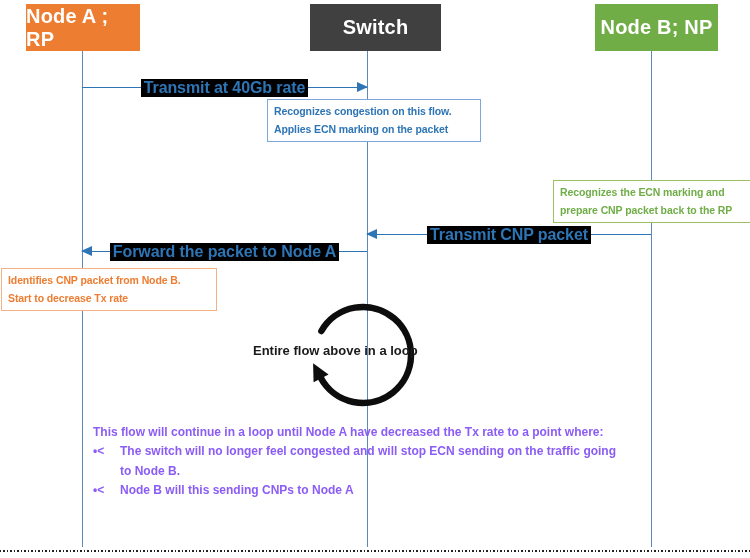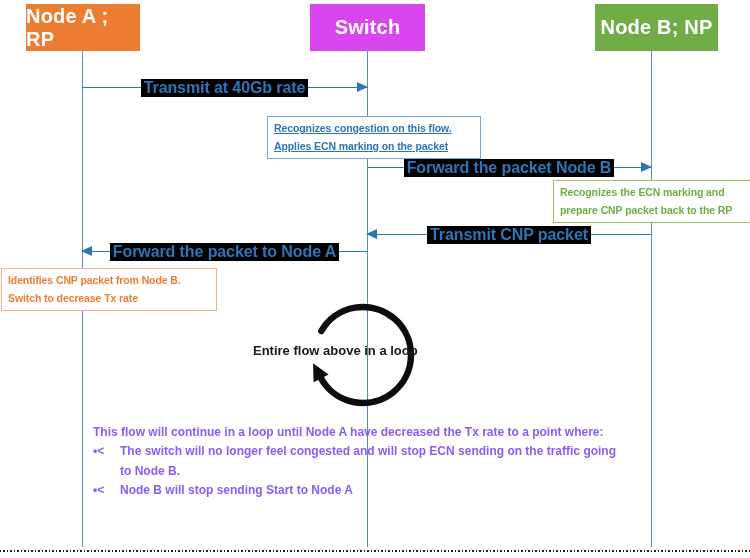--- a/index.html
+++ b/index.html
@@ -6,21 +6,21 @@
   .canvas{
     position:relative;width:750px;height:558px;background:#ffffff;overflow:hidden;
     font-family:"Liberation Sans",sans-serif;
   }
   
   .actor{
     position:absolute;top:4px;height:47px;display:flex;align-items:center;justify-content:center;
     color:#fff;font-weight:bold;font-size:20px;letter-spacing:0.2px;z-index:4;
   }
   #actor-a{left:26px;width:114px;background:#ED7D31;}
-  #actor-switch{left:310px;width:115px;background:#d946ef;}
+  #actor-switch{left:310px;width:131px;background:#404040;}
   #actor-b{left:595px;width:123px;background:#70AD47;}
   
   .lifeline{position:absolute;top:51px;height:496px;width:1px;background:#5B89BE;z-index:1;}
   #life-a{left:82px;}
   #life-switch{left:367px;}
   #life-b{left:651px;}
   
   .msg{position:absolute;height:17px;display:flex;align-items:center;justify-content:center;z-index:2;}
   .msg .line{position:absolute;left:0;right:0;top:8px;height:1px;background:#2E75B6;}
   .msg .head-right{position:absolute;right:-1px;top:3px;width:0;height:0;
@@ -30,21 +30,21 @@
   .msg .lbl{position:relative;background:#000000;padding:0 3px;font-size:16px;font-weight:bold;
     color:#2E75B6;white-space:nowrap;letter-spacing:-0.1px;}
   #msg-1{left:82px;top:79px;width:285px;}
   #msg-2{left:367px;top:159px;width:284px;}
   #msg-3{left:367px;top:226px;width:284px;}
   #msg-4{left:82px;top:243px;width:285px;}
   
   .note{position:absolute;background:#fff;border:1px solid;padding:2px 6px;z-index:3;
     font-size:10.5px;font-weight:bold;letter-spacing:-0.1px;white-space:nowrap;}
   .note .nline{line-height:17px;margin:1px 0;}
-  #note-switch{left:267px;top:116px;width:200px;border-color:#7BA7DB;color:#2E75B6;text-decoration:underline;}
+  #note-switch{left:267px;top:99px;width:200px;border-color:#7BA7DB;color:#2E75B6;}
   #note-nodeb{left:553px;top:180px;width:190px;border-color:#9CC066;color:#70AD47;}
   #note-nodea{left:1px;top:268px;width:202px;border-color:#F4B183;color:#ED7D31;}
   
   #loop-svg{position:absolute;left:298px;top:290px;z-index:5;}
   #loop-label{position:absolute;left:253px;top:343px;width:160px;text-align:right;
     font-size:13px;font-weight:bold;color:#1a1a1a;white-space:nowrap;z-index:6;}
   
   .footer{position:absolute;left:93px;top:423px;width:545px;z-index:2;
     font-size:12px;font-weight:bold;color:#8b5cf6;line-height:19.3px;}
   .footer .intro{margin:0 0 0 0;}
@@ -72,25 +72,20 @@
 
   <div class="lifeline" id="life-a"></div>
   <div class="lifeline" id="life-switch"></div>
   <div class="lifeline" id="life-b"></div>
 
   <div class="msg" id="msg-1">
     <div class="line"></div>
     <div class="head-right"></div>
     <span class="lbl">Transmit at 40Gb rate</span>
   </div>
-  <div class="msg" id="msg-2">
-    <div class="line"></div>
-    <div class="head-right"></div>
-    <span class="lbl">Forward the packet Node B</span>
-  </div>
   <div class="msg" id="msg-3">
     <div class="line"></div>
     <div class="head-left"></div>
     <span class="lbl">Transmit CNP packet</span>
   </div>
   <div class="msg" id="msg-4">
     <div class="line"></div>
     <div class="head-left"></div>
     <span class="lbl">Forward the packet to Node A</span>
   </div>
@@ -98,36 +93,36 @@
   <div class="note" id="note-switch">
     <div class="nline">Recognizes congestion on this flow.</div>
     <div class="nline">Applies ECN marking on the packet</div>
   </div>
   <div class="note" id="note-nodeb">
     <div class="nline">Recognizes the ECN marking and</div>
     <div class="nline">prepare CNP packet back to the RP</div>
   </div>
   <div class="note" id="note-nodea">
     <div class="nline">Identifies CNP packet from Node B.</div>
-    <div class="nline">Switch to decrease Tx rate</div>
+    <div class="nline">Start to decrease Tx rate</div>
   </div>
 
   <svg id="loop-svg" width="130" height="130" viewBox="0 0 130 130">
     <path d="M 23.4 41 A 48 48 0 1 1 22.6 87.5" fill="none" stroke="#0d0d0d" stroke-width="6.5" stroke-linecap="round"></path>
     <polygon points="-1,-8.5 -1,8.5 16,0" fill="#0d0d0d" transform="translate(22.6,87.5) rotate(-118)"></polygon>
   </svg>
   <div id="loop-label">Entire flow above in a loop</div>
 
   <div class="footer">
     <div class="intro">This flow will continue in a loop until Node A have decreased the Tx rate to a point where:</div>
     <div class="bullet-row">
       <span class="marker">•&lt;</span>
       <span class="btxt">The switch will no longer feel congested and will stop ECN sending on the traffic going to Node B.</span>
     </div>
     <div class="bullet-row">
       <span class="marker">•&lt;</span>
-      <span class="btxt">Node B will stop sending Start to Node A</span>
+      <span class="btxt">Node B will this sending CNPs to Node A</span>
     </div>
   </div>
 
   <div class="dotted-rule"></div>
 
 </div>
 
 </body></html>

